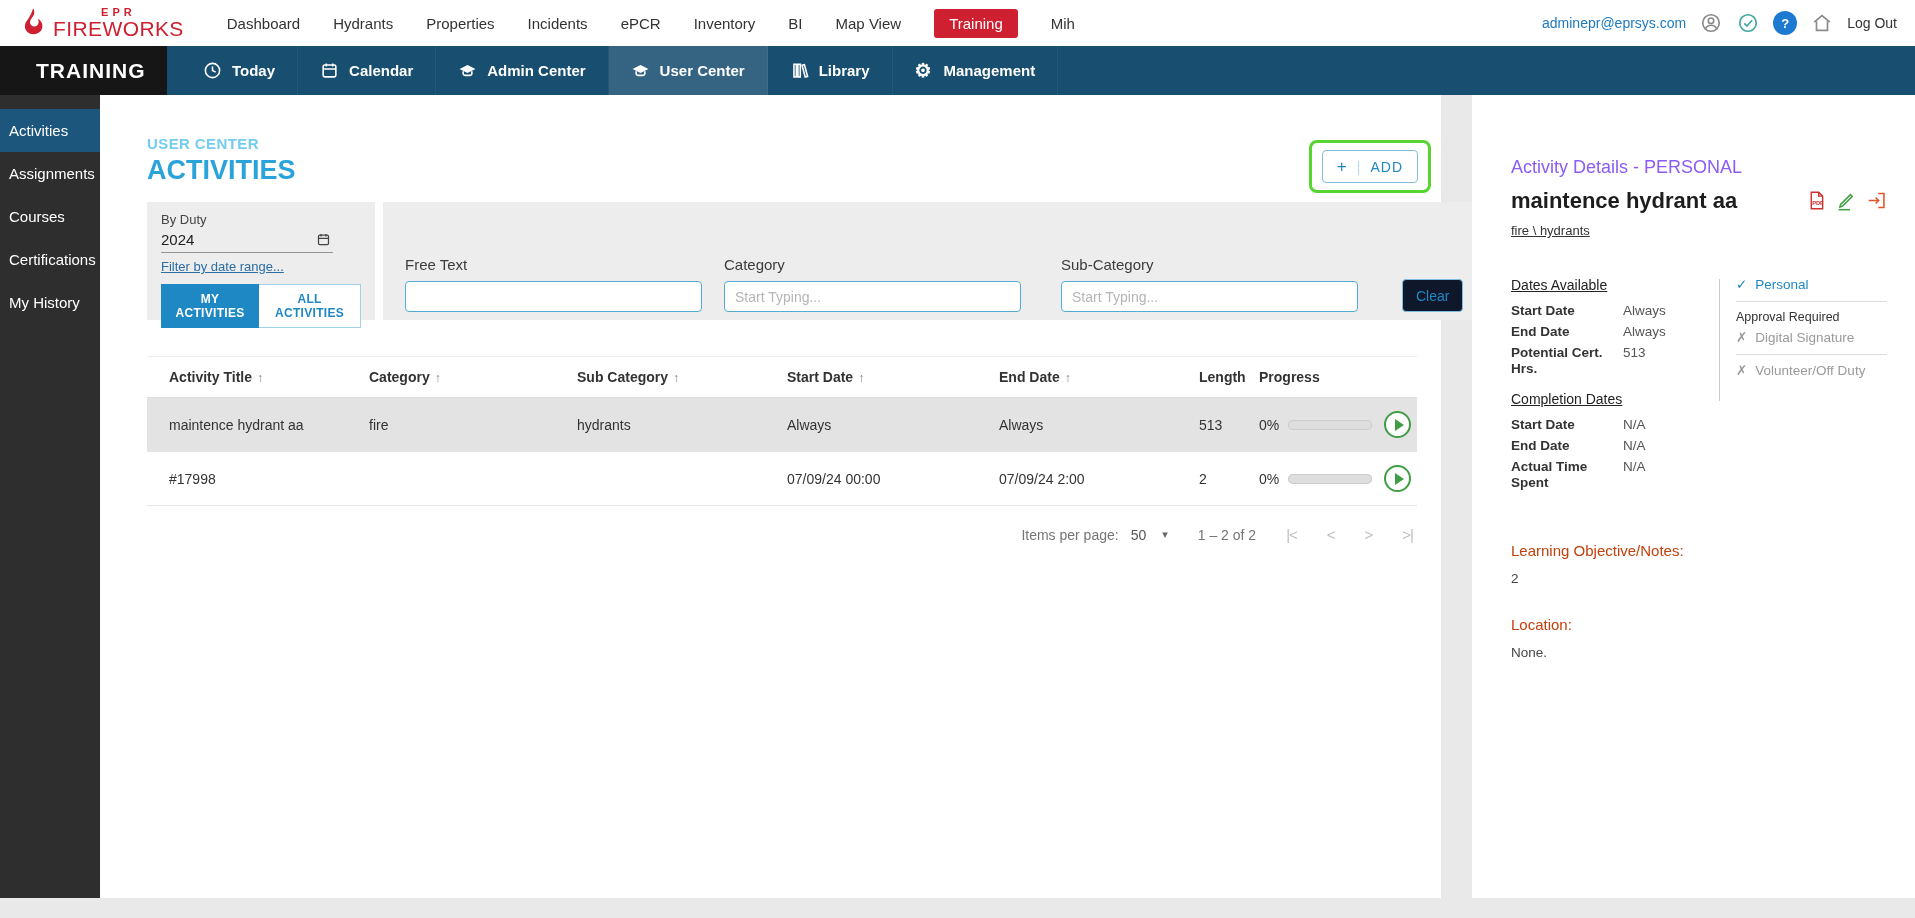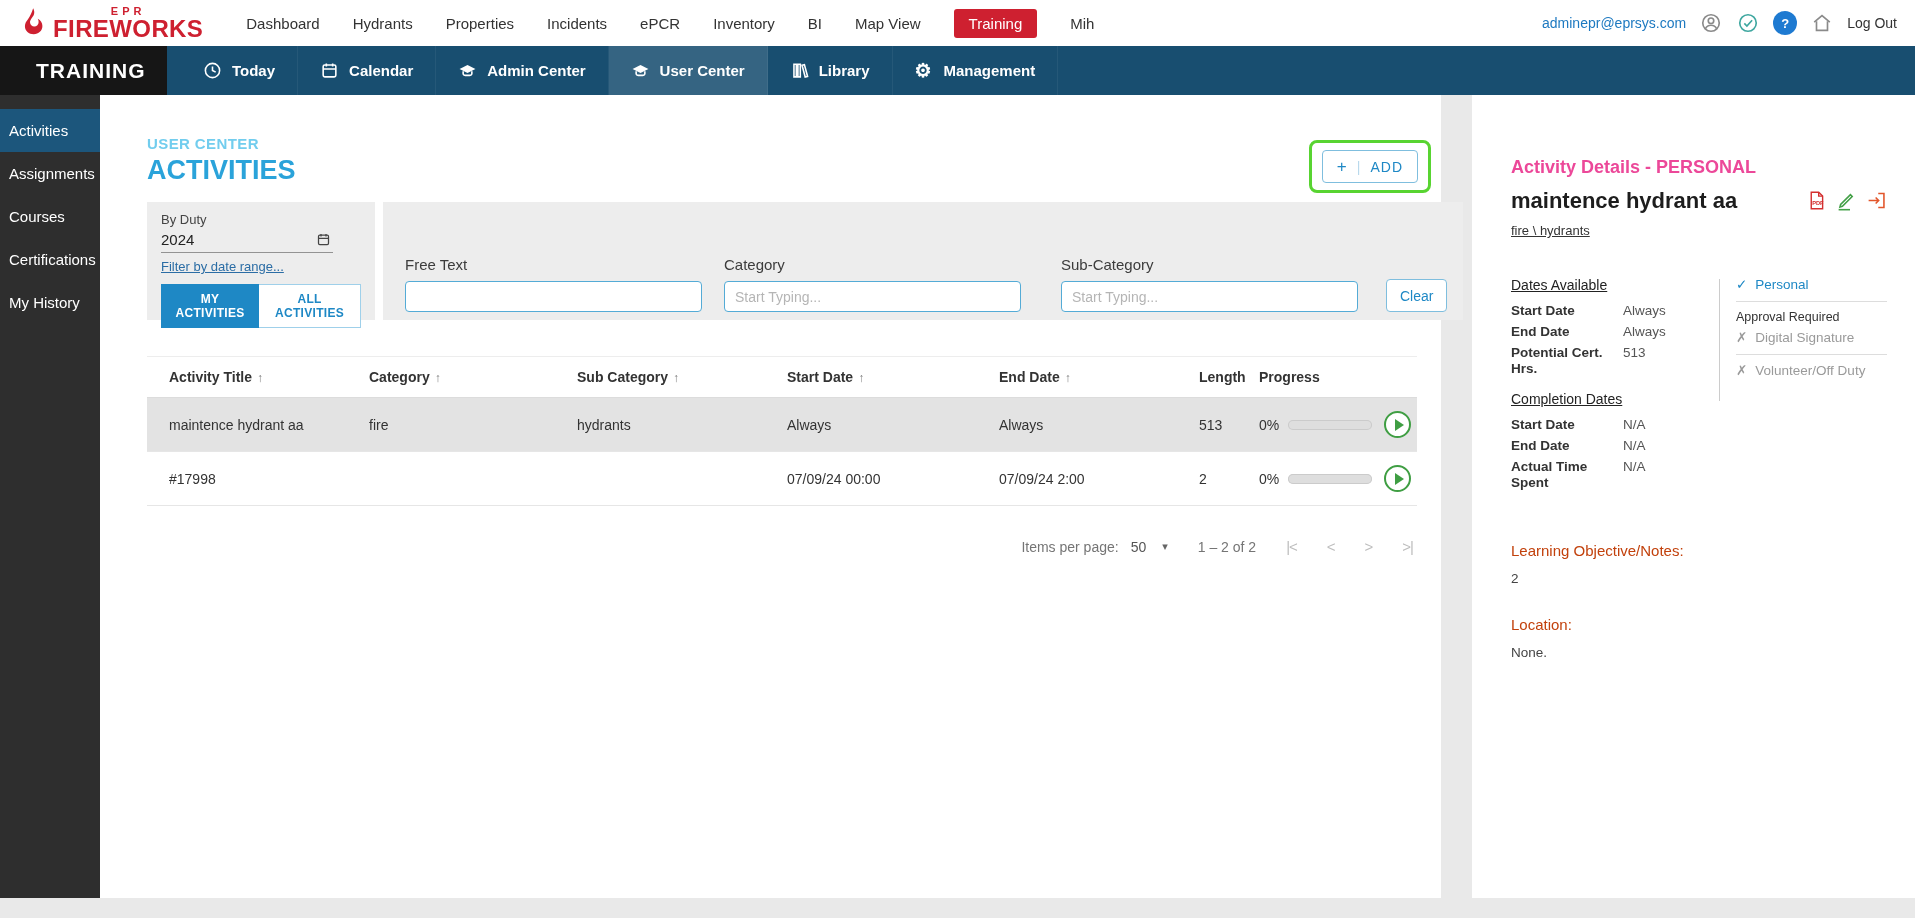--- a/index.html
+++ b/index.html
@@ -14,21 +14,21 @@
   svg { display:block; }
 
   
   .topbar {
     position:absolute; top:0; left:0; width:100%; height:46px;
     background:#fff; display:flex; align-items:center; padding:0 18px; z-index:10;
   }
   .logo { display:flex; align-items:center; gap:7px;text-align:center; }
   .logo-text { line-height:1; }
   .logo-epr { color:#ce2030; font-size:11px; font-weight:700; letter-spacing:4px; display:block; }
-  .logo-fireworks { color:#ce2030; font-size:24px; font-weight:700; letter-spacing:.4px; display:block; }
+  .logo-fireworks { color:#ce2030; font-size:21px; font-weight:400; letter-spacing:.4px; display:block; }
   .top-nav { display:flex; align-items:center; gap:33px; margin-left:43px; font-size:15px; color:#333; }
   .top-nav-item { cursor:pointer; white-space:nowrap; }
   .top-nav-item.pill-active { background:#ce2030; color:#fff; padding:6px 15px; border-radius:3px; }
   .top-right { margin-left:auto; display:flex; align-items:center; gap:13px; font-size:14px; }
   .email-link { color:#1d79c0; cursor:pointer; }
   .tr-icon { width:24px; height:24px; color:#8a8a8a; cursor:pointer; display:flex; align-items:center; justify-content:center; }
   .tr-icon.teal { color:#3fa7a0; }
   .blue-bubble { width:24px; height:24px; border-radius:50%; background:#1e7ad1; color:#fff; font-size:13px; font-weight:700; display:flex; align-items:center; justify-content:center; cursor:pointer; }
   .logout { color:#333; cursor:pointer; white-space:nowrap; }
 
@@ -65,49 +65,49 @@
   .toggle-group { margin-top:9px; display:flex; }
   .toggle-btn { font-size:12px; font-weight:700; padding:7px 10px; letter-spacing:.3px; cursor:pointer; border:1px solid #1e88c5; background:#1e88c5; color:#fff; font-family:inherit; }
   .toggle-btn.off { background:#ffffff; color:#1e88c5; border:1px solid #9fd0ea; border-left:none; }
   .filter-panel-rest { background:#ededed; flex:1; display:flex; align-items:flex-end; padding:0 16px 8px 12px; }
   .field { display:flex; flex-direction:column; margin-left:10px; }
   .field-label { font-size:15px; color:#3c3c3c; margin-bottom:8px; }
   .text-input { width:297px; height:31px; border:1px solid #54abd6; border-radius:4px; padding:0 10px; font-size:14px; background:#fff; color:#333; font-family:inherit; }
   .text-input::placeholder { color:#b5b5b5; }
   .field.cat { margin-left:22px; }
   .field.subcat { margin-left:40px; }
-  .clear-btn { height:33px; margin-left:28px; background:#ffffff; color:#1e88c5; border:1px solid #7fbede; border-radius:4px; font-size:14px; padding:6px 13px; cursor:pointer; font-family:inherit; }
+  .clear-btn { height:33px; margin-left:44px; background:#0f172a; color:#1e88c5; border:1px solid #7fbede; border-radius:4px; font-size:14px; padding:6px 13px; cursor:pointer; font-family:inherit; }
 
   
   table.activities-table { width:100%; border-collapse:collapse; table-layout:fixed; margin-top:36px; }
   .activities-table th { text-align:left; font-size:14px; color:#333; font-weight:700; padding:12px 6px; border-bottom:1px solid #dcdcdc; border-top:1px solid #ededed; white-space:nowrap; }
   .activities-table td { font-size:14px; color:#333; padding:13px 6px; border-bottom:1px solid #e6e6e6; white-space:nowrap; overflow:hidden; }
   .activities-table th.first, .activities-table td.first { padding-left:22px; }
   tr.selected td { background:#e3e3e3; }
   .sort-icon { color:#7d7d7d; font-size:12px; margin-left:5px; font-weight:400; }
   .red-text { color:#f23b2f; }
   .len-col { }
   .progress-cell { display:flex; align-items:center; gap:9px; }
   .progress-track { width:100px; height:10px; border-radius:5px; background:#dedede; box-shadow:inset 0 0 0 1px #cbcbcb; overflow:hidden; }
   .progress-fill { width:0%; height:100%; background:#1e88c5; }
   .play-btn { width:27px; height:27px; border-radius:50%; border:2px solid #3f9e43; background:#fff; display:flex; align-items:center; justify-content:center; cursor:pointer; padding:0; }
   .play-tri { width:0; height:0; border-left:9px solid #3f9e43; border-top:6px solid transparent; border-bottom:6px solid transparent; margin-left:3px; }
 
   
-  .pagination { display:flex; align-items:center; justify-content:flex-end; margin-top:32px; color:#757575; font-size:14px; gap:30px; padding-right:4px; }
+  .pagination { display:flex; align-items:center; justify-content:flex-end; margin-top:20px; color:#757575; font-size:14px; gap:30px; padding-right:4px; }
   .ipp { display:flex; align-items:center; gap:12px; }
   .ipp-select { display:flex; align-items:center; gap:16px; cursor:pointer; color:#555; }
   .caret { font-size:11px; color:#666; }
   .range-label { color:#757575; }
   .page-arrows { display:flex; gap:30px; color:#bdbdbd; font-size:15px; }
   .page-arrows span { cursor:pointer; letter-spacing:-1px; }
 
   
   .details { position:absolute; left:1472px; top:95px; width:443px; height:803px; background:#fff; padding:62px 28px 0 39px; }
-  .details-header { color:#ec4899; font-size:18px;font-weight:bold; }
+  .details-header { color:#8b5cf6; font-size:18px; }
   .details-title-row { display:flex; align-items:flex-start; margin-top:10px; }
   .details-title { font-size:22px; font-weight:700; color:#1d1d1d; flex:1; }
   .details-icons { display:flex; gap:9px; padding-top:2px; }
   .d-icon { width:21px; height:21px; cursor:pointer; }
   .details-crumb { margin-top:9px; font-size:13px; color:#333; text-decoration:underline; cursor:pointer; display:inline-block; }
   .details-cols { display:flex; margin-top:38px; }
   .dcol-left { width:208px; flex-shrink:0; }
   .dhead { font-size:14px; font-weight:400; color:#222; text-decoration:underline; margin-bottom:10px; }
   .dhead.second { margin-top:14px; }
   .drow { display:flex; align-items:flex-start; font-size:13.5px; margin-bottom:5px; line-height:16px; }

